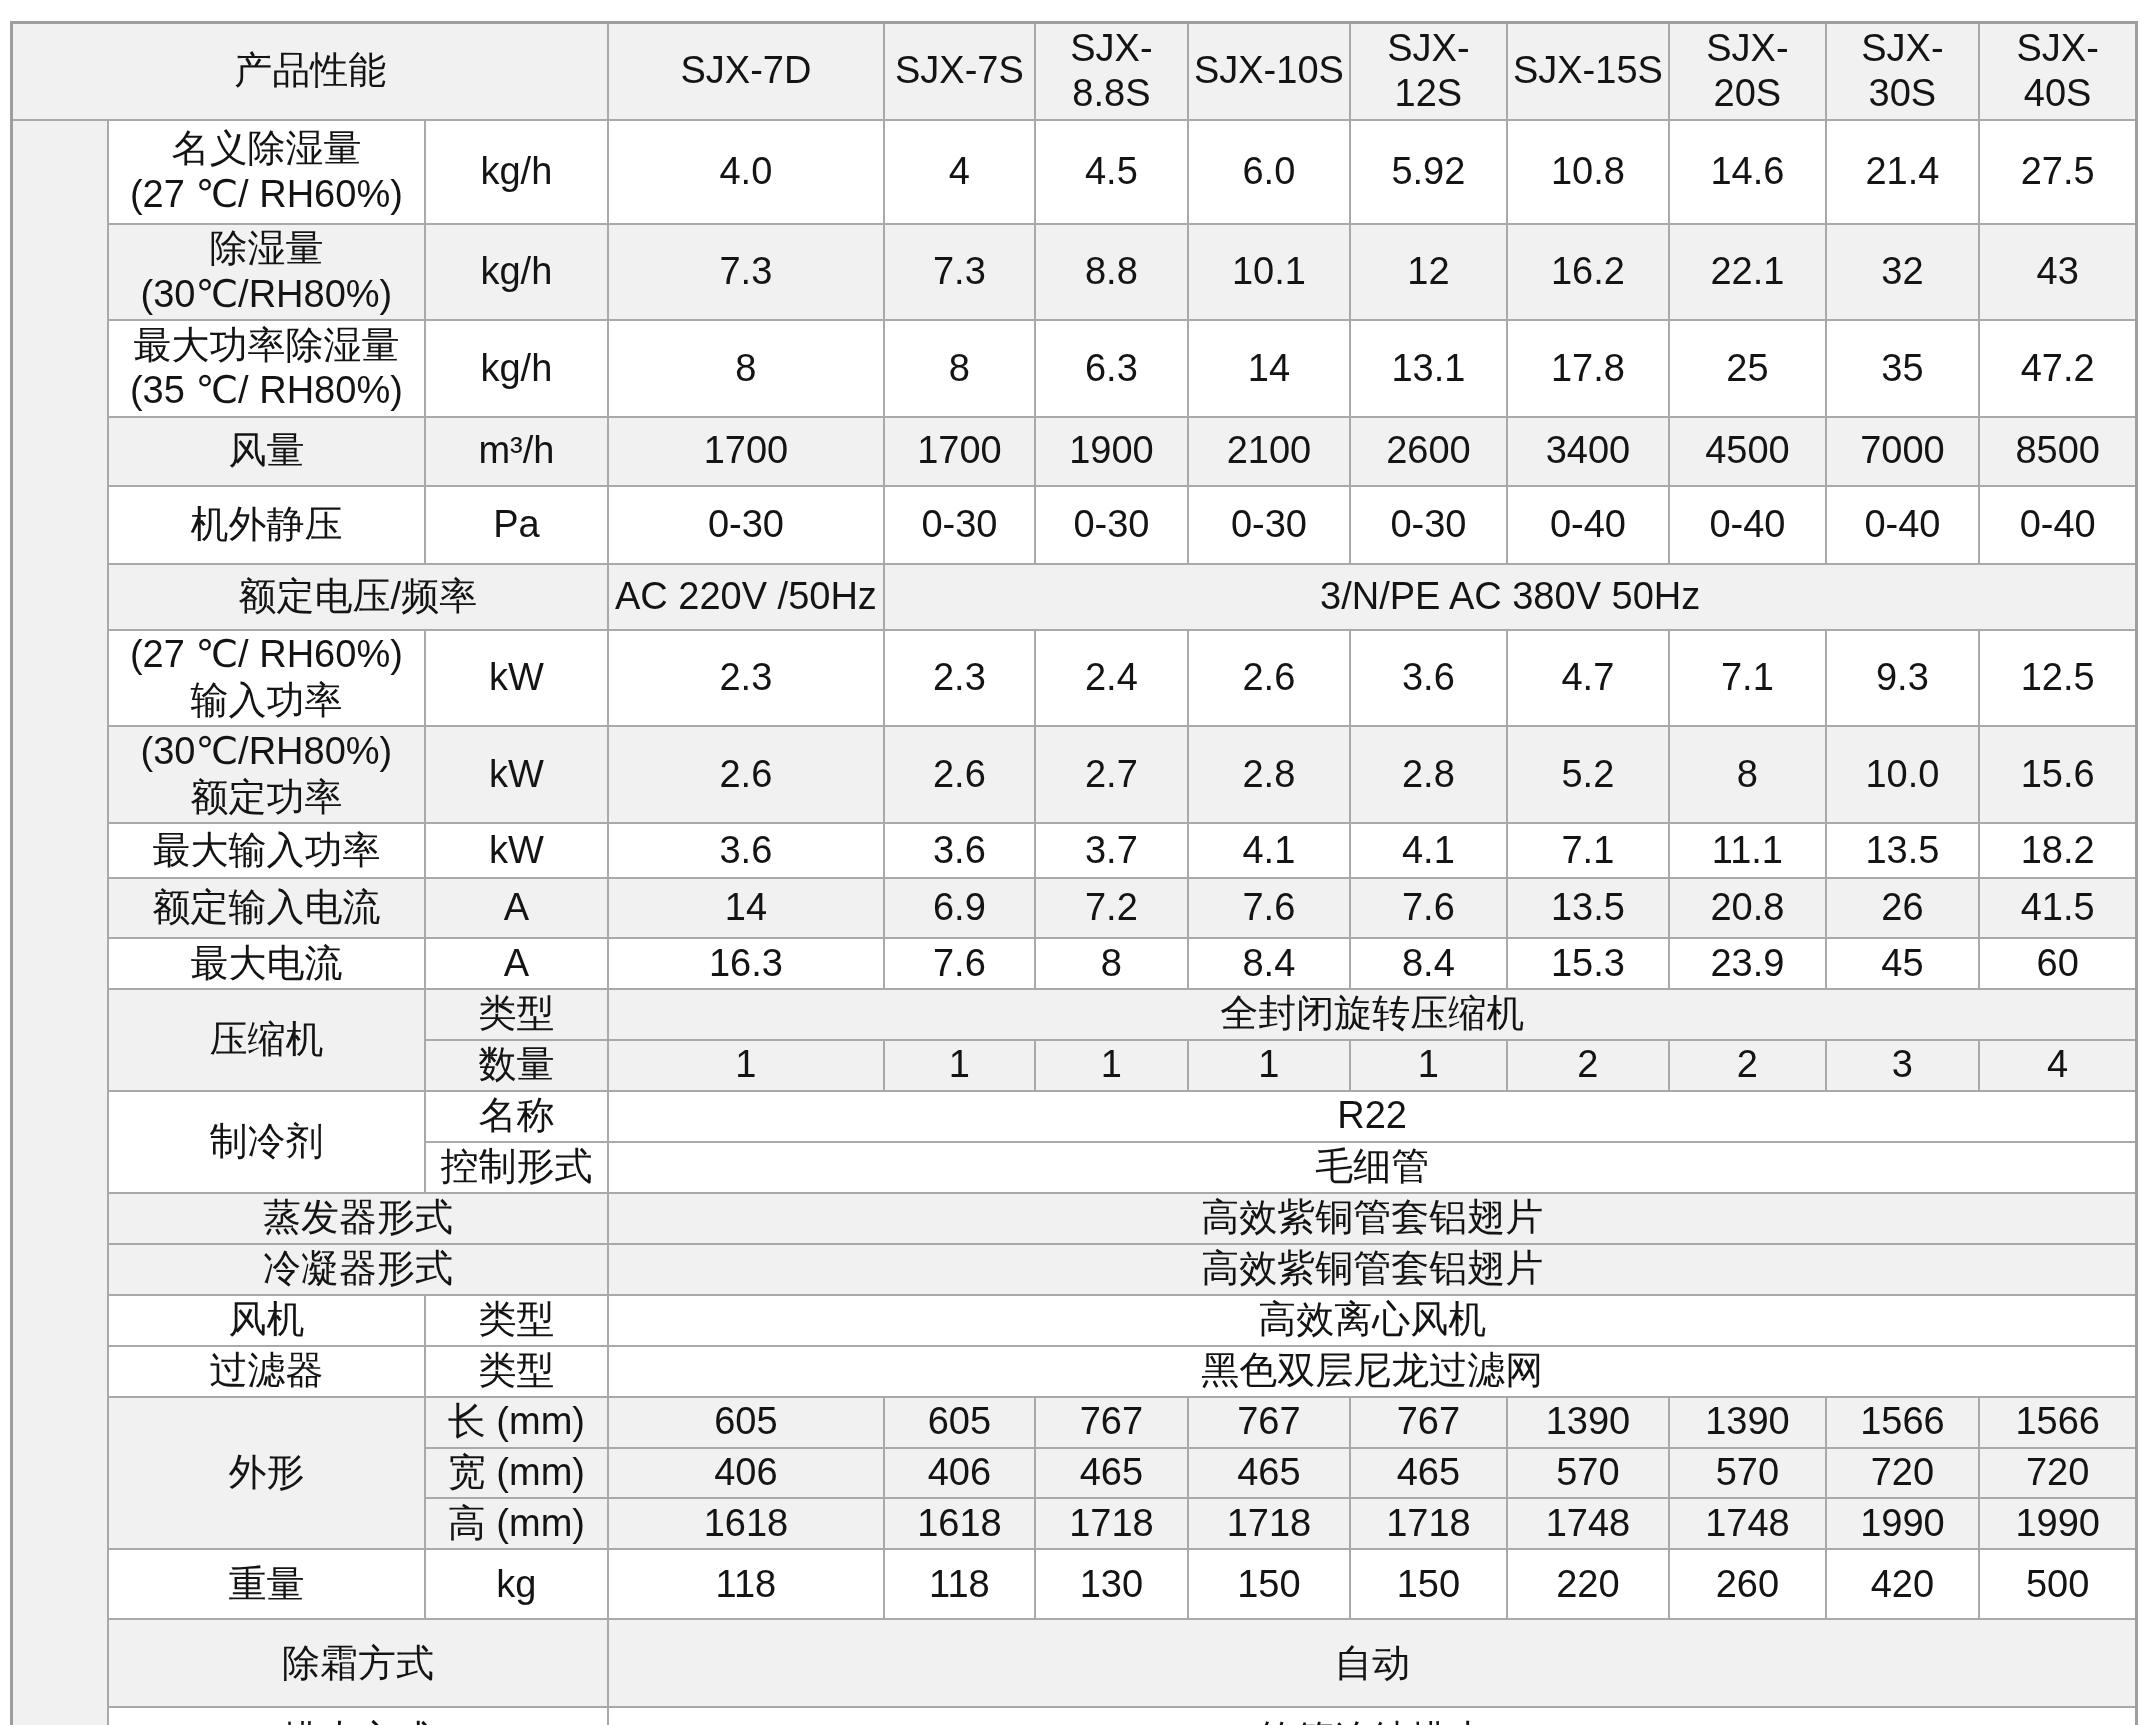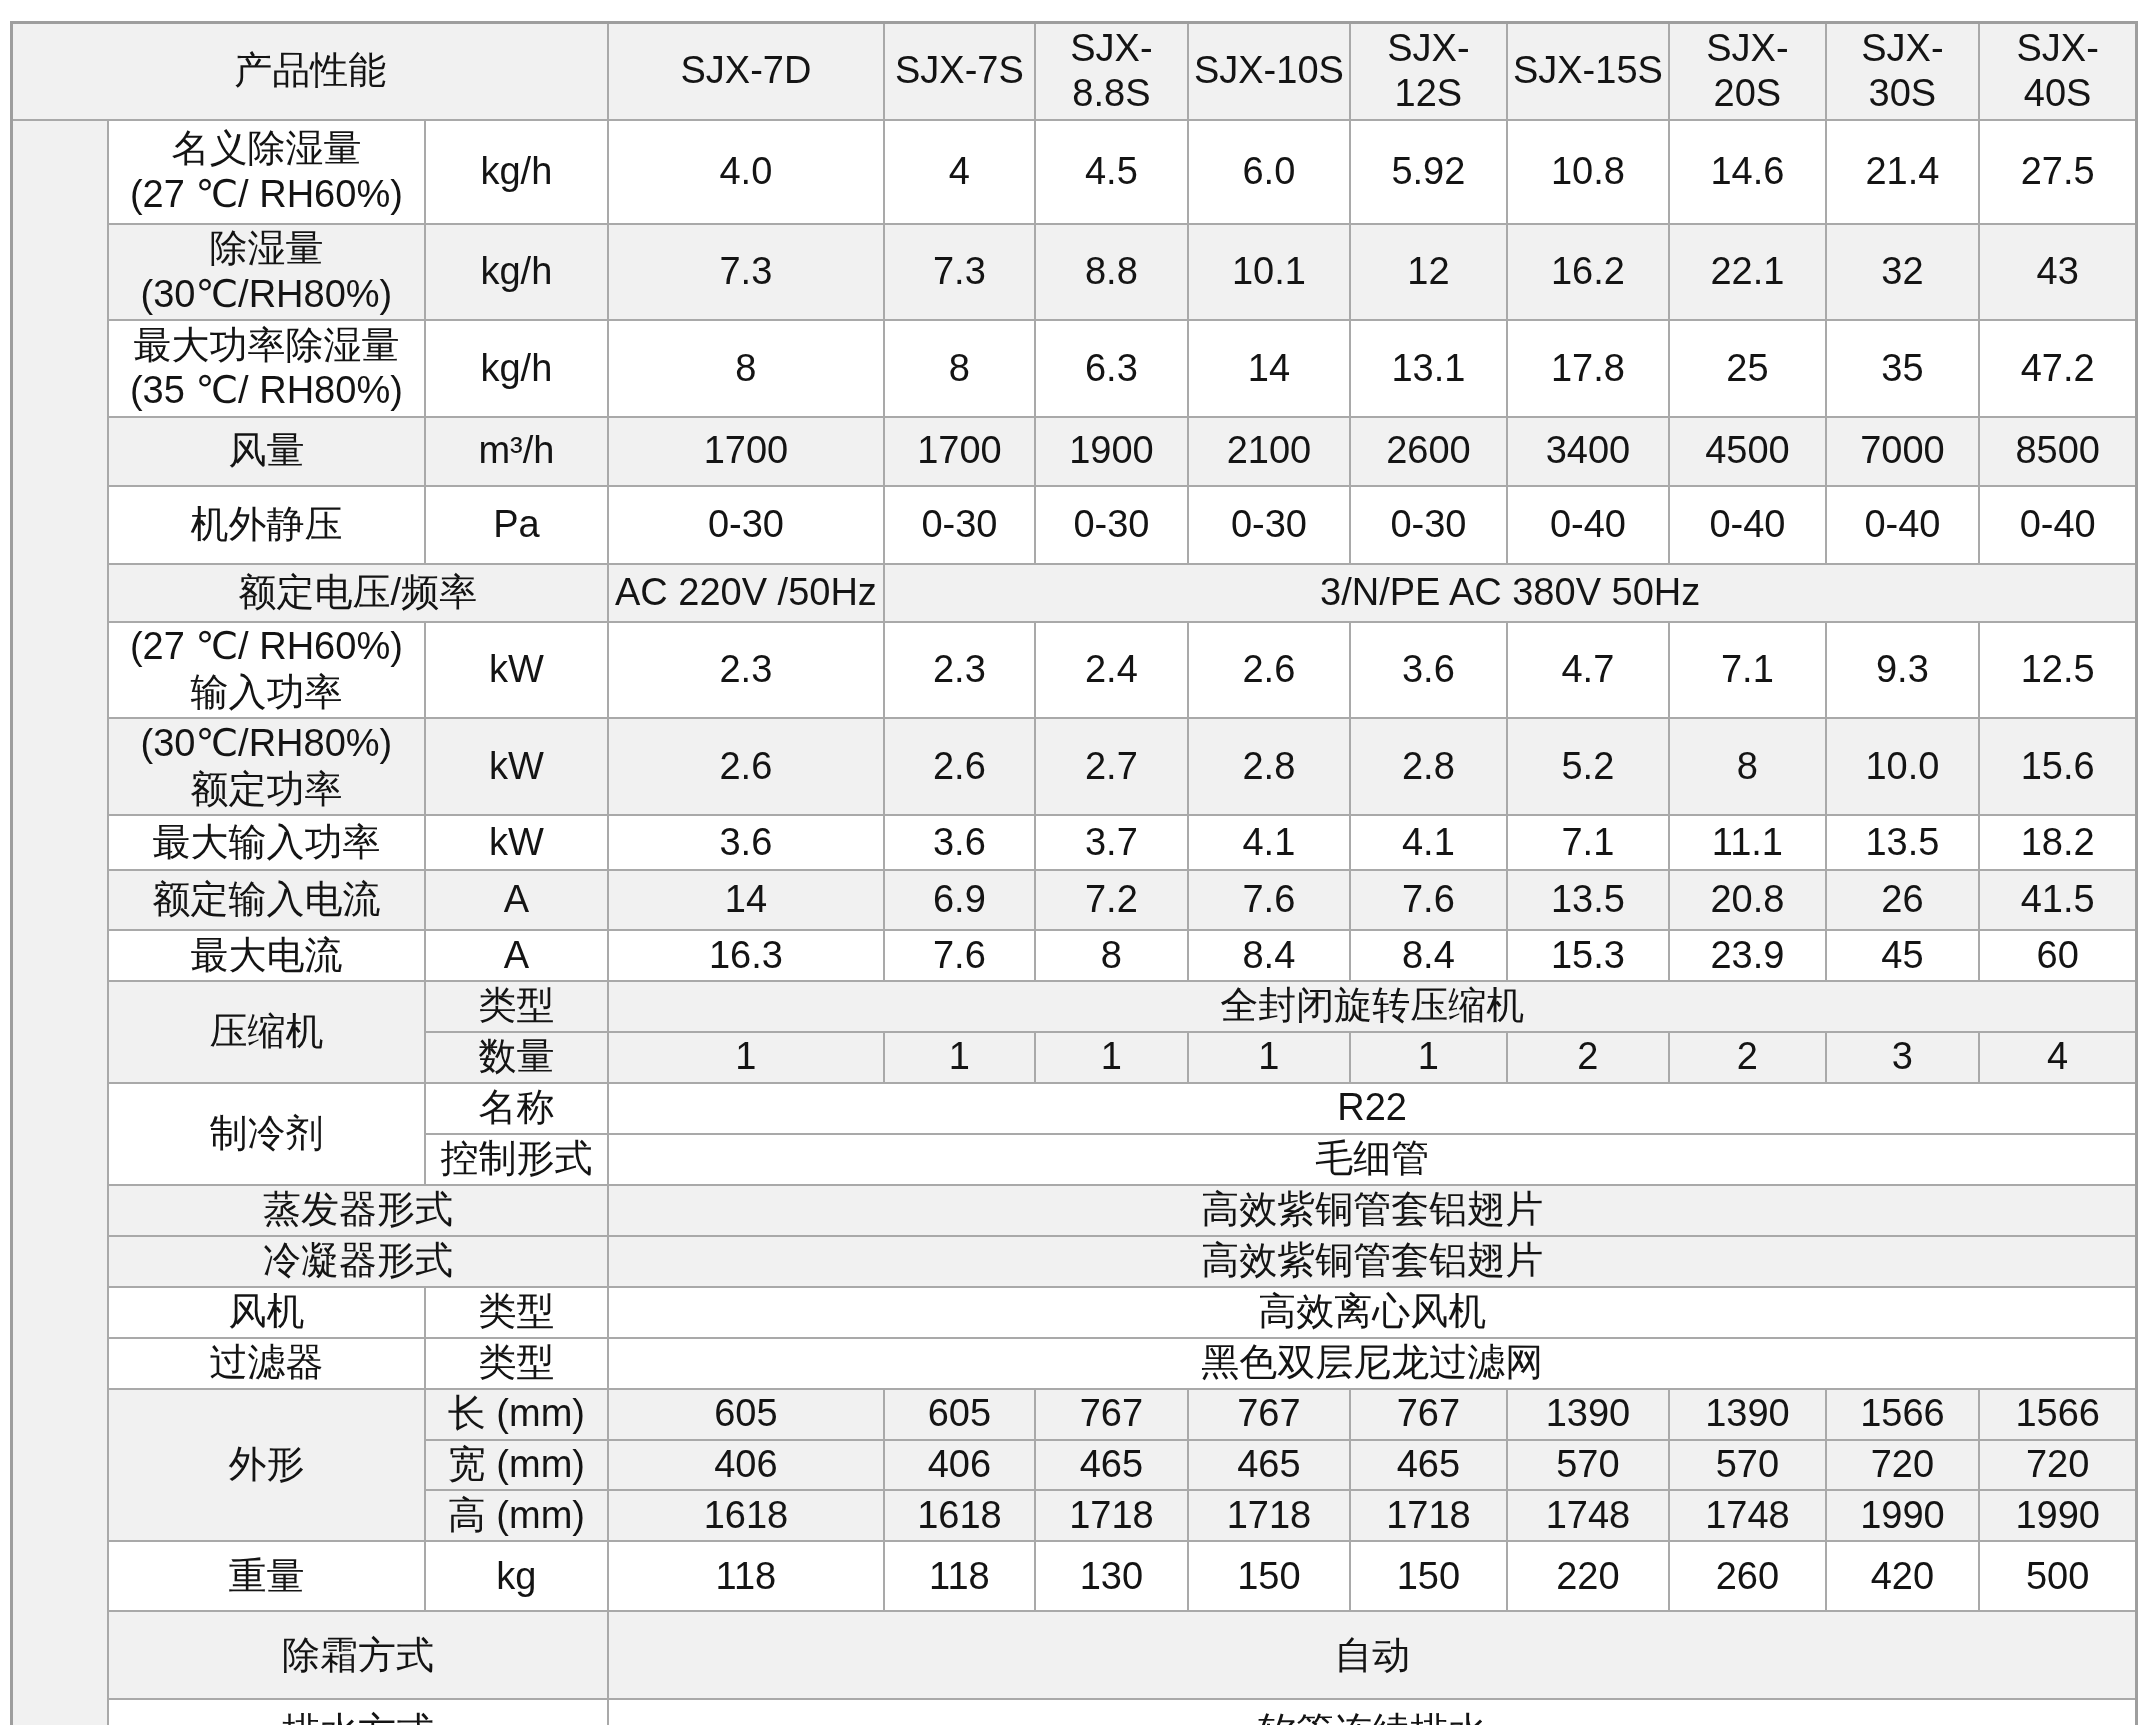--- a/index.html
+++ b/index.html
@@ -141,21 +141,21 @@
     <td class="w">0-30</td>
     <td class="w">0-30</td>
     <td class="w">0-30</td>
     <td class="w">0-30</td>
     <td class="w">0-40</td>
     <td class="w">0-40</td>
     <td class="w">0-40</td>
     <td class="w">0-40</td>
   </tr>
 
-  <tr style="height:58px">
+  <tr style="height:66px">
     <td class="g" colspan="2">额定电压/频率</td>
     <td class="g">AC 220V /50Hz</td>
     <td class="g" colspan="8">3/N/PE AC 380V 50Hz</td>
   </tr>
 
   <tr style="height:92px">
     <td class="w">
       <div>(27 ℃/ RH60%)</div>
       <div>输入功率</div>
     </td>

